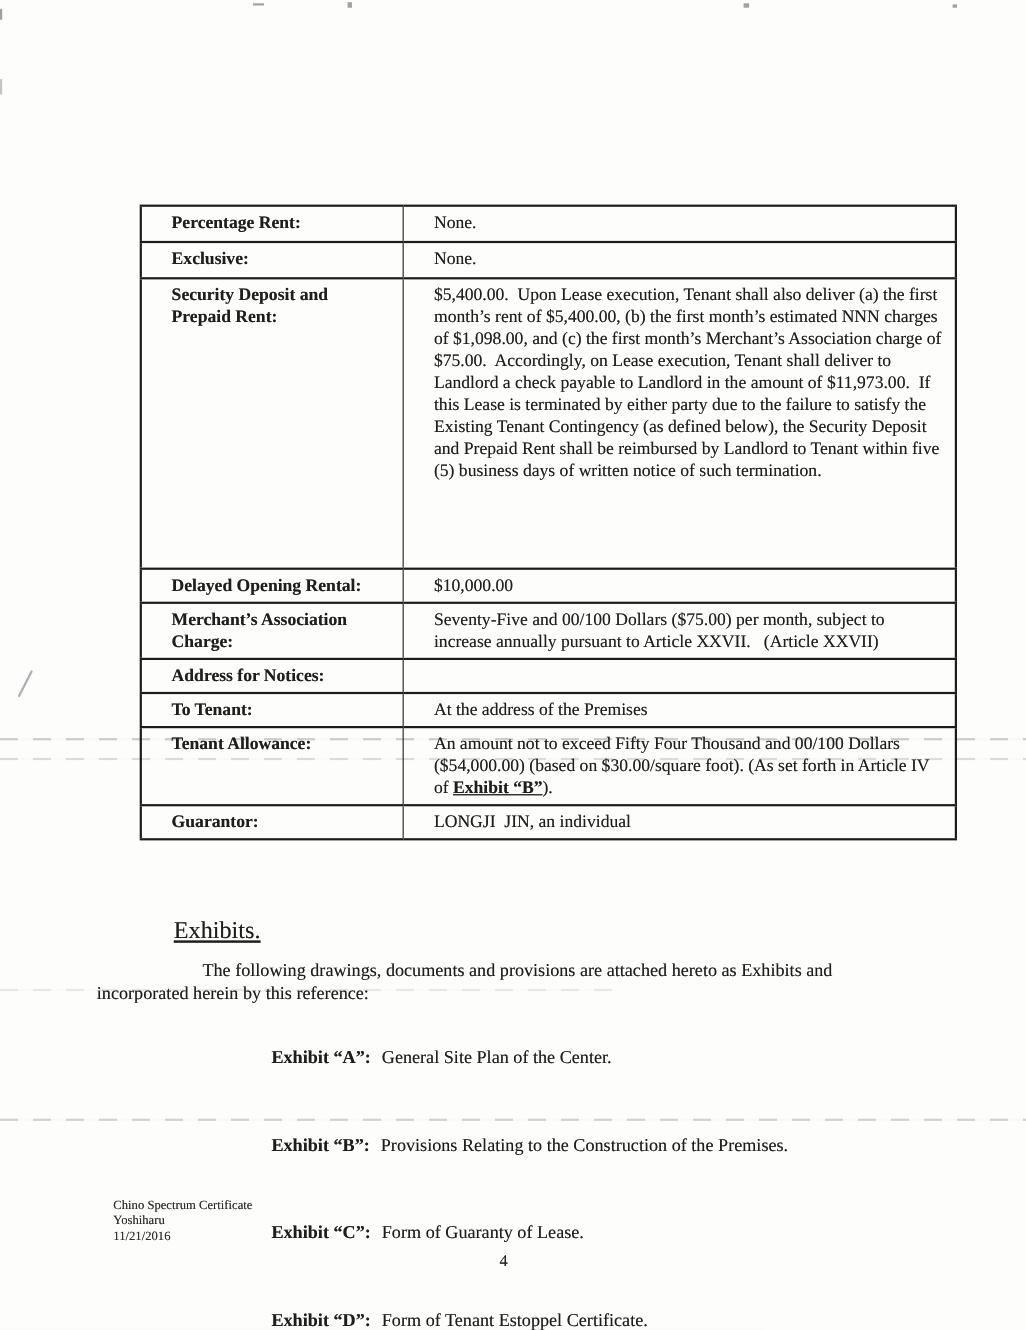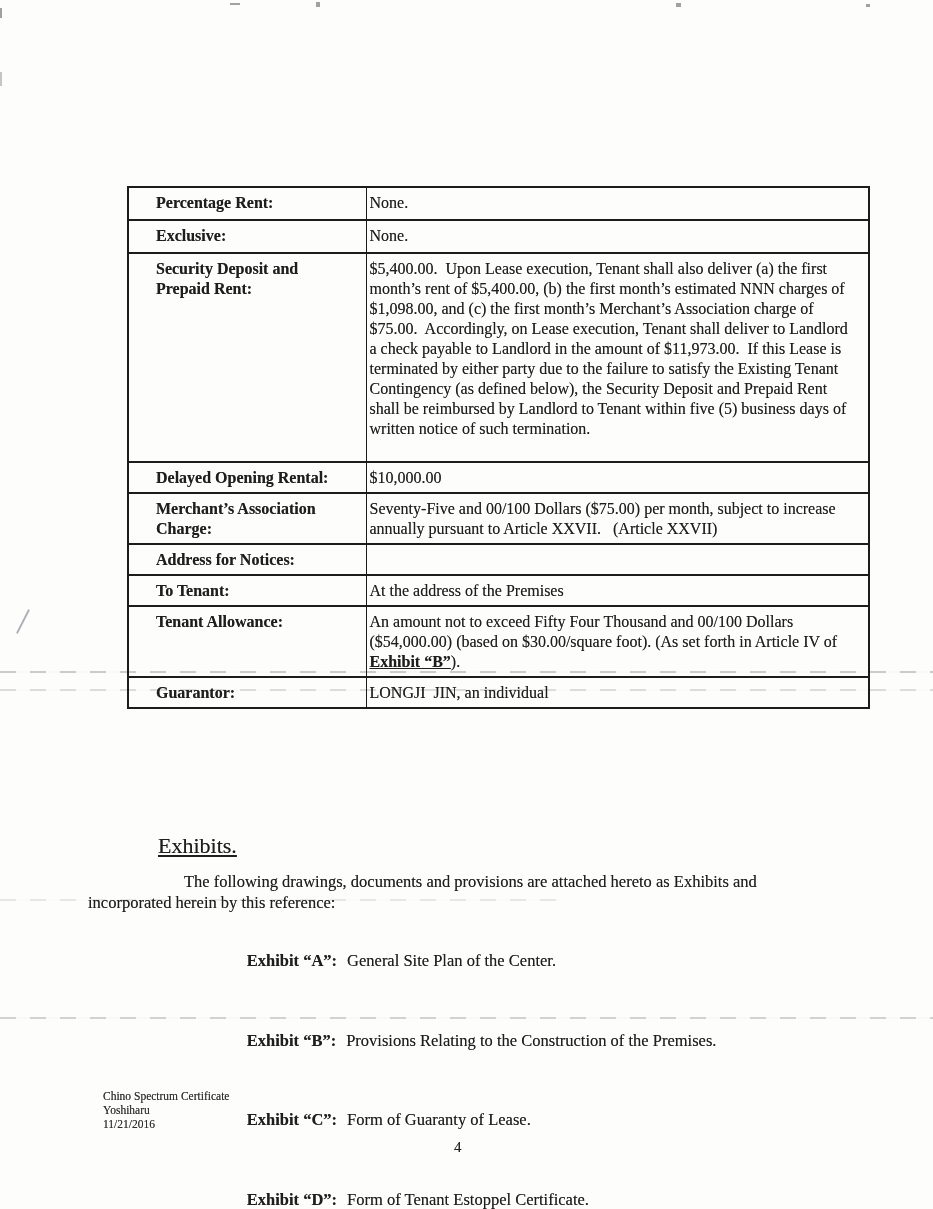--- a/index.html
+++ b/index.html
@@ -21,22 +21,22 @@
     font-size:16px;line-height:20px;
   }
   table.lease{border:2px solid #1c1c1c;}
   table.lease td{
     border:1px solid #1c1c1c;
     border-top-width:2px;border-bottom-width:2px;
     vertical-align:top;
     white-space:pre-wrap;
   }
   td.lbl{width:238px;font-weight:bold;padding:5px 6px 4px 27px;}
-  td.val{padding:5px 12px 4px 3px;}
-  tr.r0{height:33px} tr.r1{height:33px} tr.r2{height:209px}
+  td.val{padding:5px 12px 4px 28px;}
+  tr.r0{height:33px} tr.r1{height:33px} tr.r2{height:264px}
   tr.r3{height:31px} tr.r4{height:50px} tr.r5{height:31px}
   tr.r6{height:90px} tr.r7{height:27px} tr.r8{height:56px}
   tr.r9{height:30px}
   .bu{font-weight:bold;text-decoration:underline;}
   
   .exhibits-heading{
     position:absolute;left:158px;top:833px;
     font-size:22px;text-decoration:underline;
   }
   .exhibits-intro{

